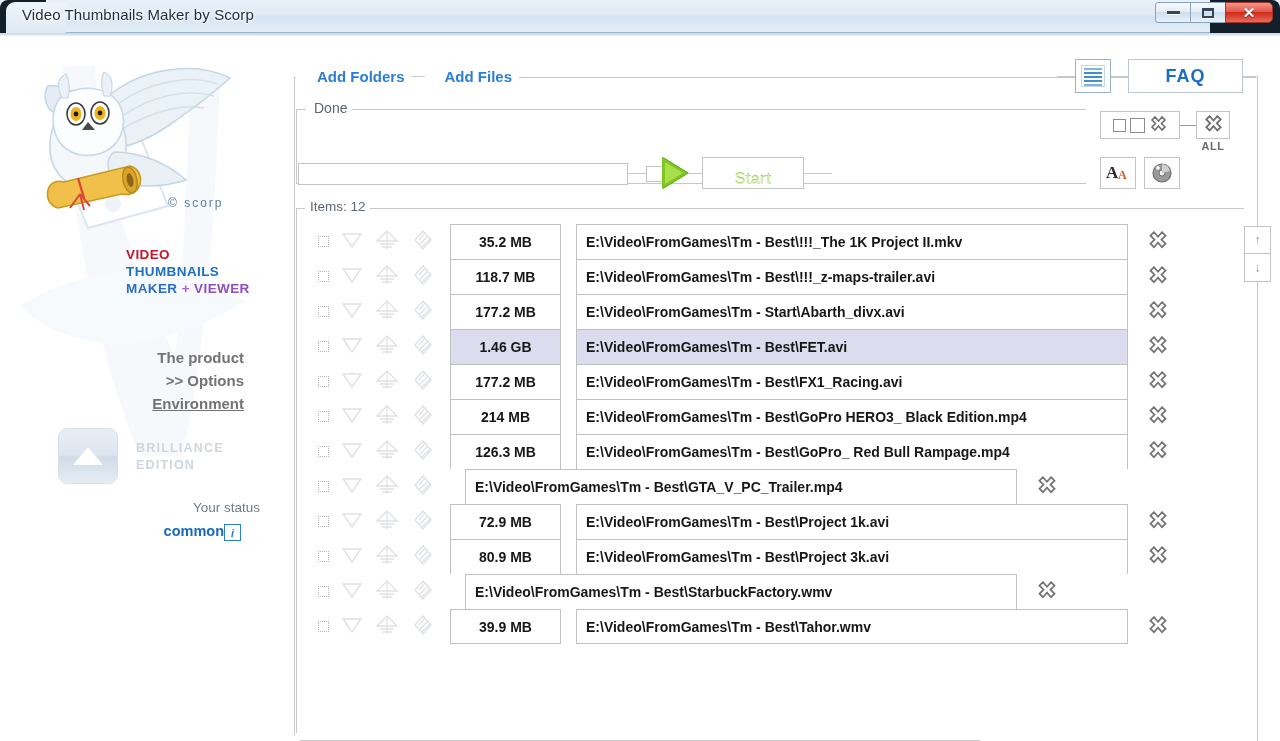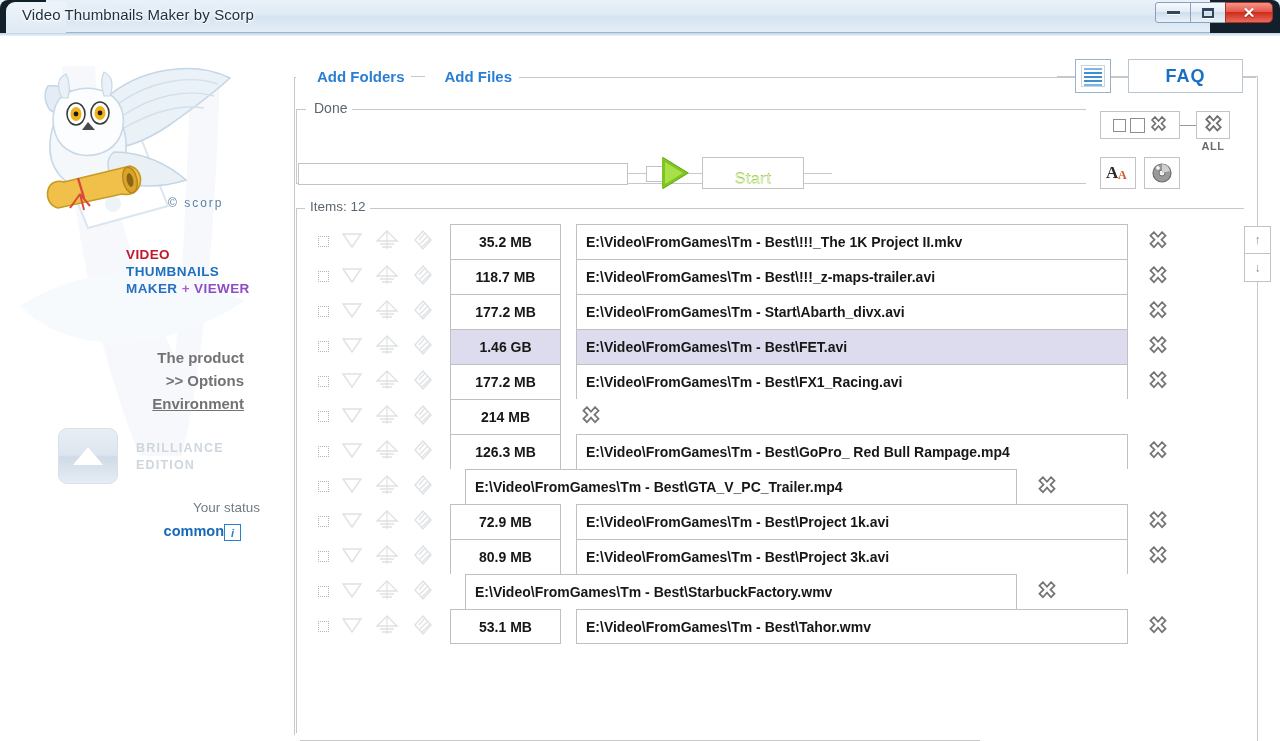--- a/index.html
+++ b/index.html
@@ -628,20 +628,21 @@
       </svg>
     </span>
     <span class="gicon">
       <svg width="24" height="22" viewBox="0 0 24 22">
         <path d="M4 11 L12 2 L20 11 L12 20 Z" fill="none" stroke="#9aa3ab" stroke-width="1.4"></path>
         <path d="M8 11 L14 4 M9 15 L17 7 M11 18 L19 10" stroke="#9aa3ab" stroke-width="1.2"></path>
       </svg>
     </span>
       </div>
       <div class="cell-size">214 MB</div>
+      <div class="cell-path">E:\Video\FromGames\Tm - Best\GoPro HERO3_ Black Edition.mp4</div>
       <div class="rowdel">
             <svg width="22" height="22" viewBox="0 0 19 19">
       <path d="M3 4 L6 1 L9.5 5 L13 1 L16 4 L12.5 7.5 L16 11 L13 14 L9.5 10 L6 14 L3 11 L6.5 7.5 Z" fill="none" stroke="#757575" stroke-width="1.5"></path>
             </svg>
           </div>
     </div>
     <div class="row">
       <div class="rowicons">
         <span class="chk"></span>
 
@@ -810,21 +811,21 @@
         <path d="M12 2 L12 20" stroke="#9aa3ab" stroke-width="1.2"></path>
       </svg>
     </span>
     <span class="gicon">
       <svg width="24" height="22" viewBox="0 0 24 22">
         <path d="M4 11 L12 2 L20 11 L12 20 Z" fill="none" stroke="#9aa3ab" stroke-width="1.4"></path>
         <path d="M8 11 L14 4 M9 15 L17 7 M11 18 L19 10" stroke="#9aa3ab" stroke-width="1.2"></path>
       </svg>
     </span>
       </div>
-      <div class="cell-size">53.1 MB</div>
+      <div class="cell-size">39.9 MB</div>
       <div class="cell-path">E:\Video\FromGames\Tm - Best\Tahor.wmv</div>
       <div class="rowdel">
             <svg width="22" height="22" viewBox="0 0 19 19">
       <path d="M3 4 L6 1 L9.5 5 L13 1 L16 4 L12.5 7.5 L16 11 L13 14 L9.5 10 L6 14 L3 11 L6.5 7.5 Z" fill="none" stroke="#757575" stroke-width="1.5"></path>
             </svg>
           </div>
     </div>
       </div>
 
     <div class="updn">

